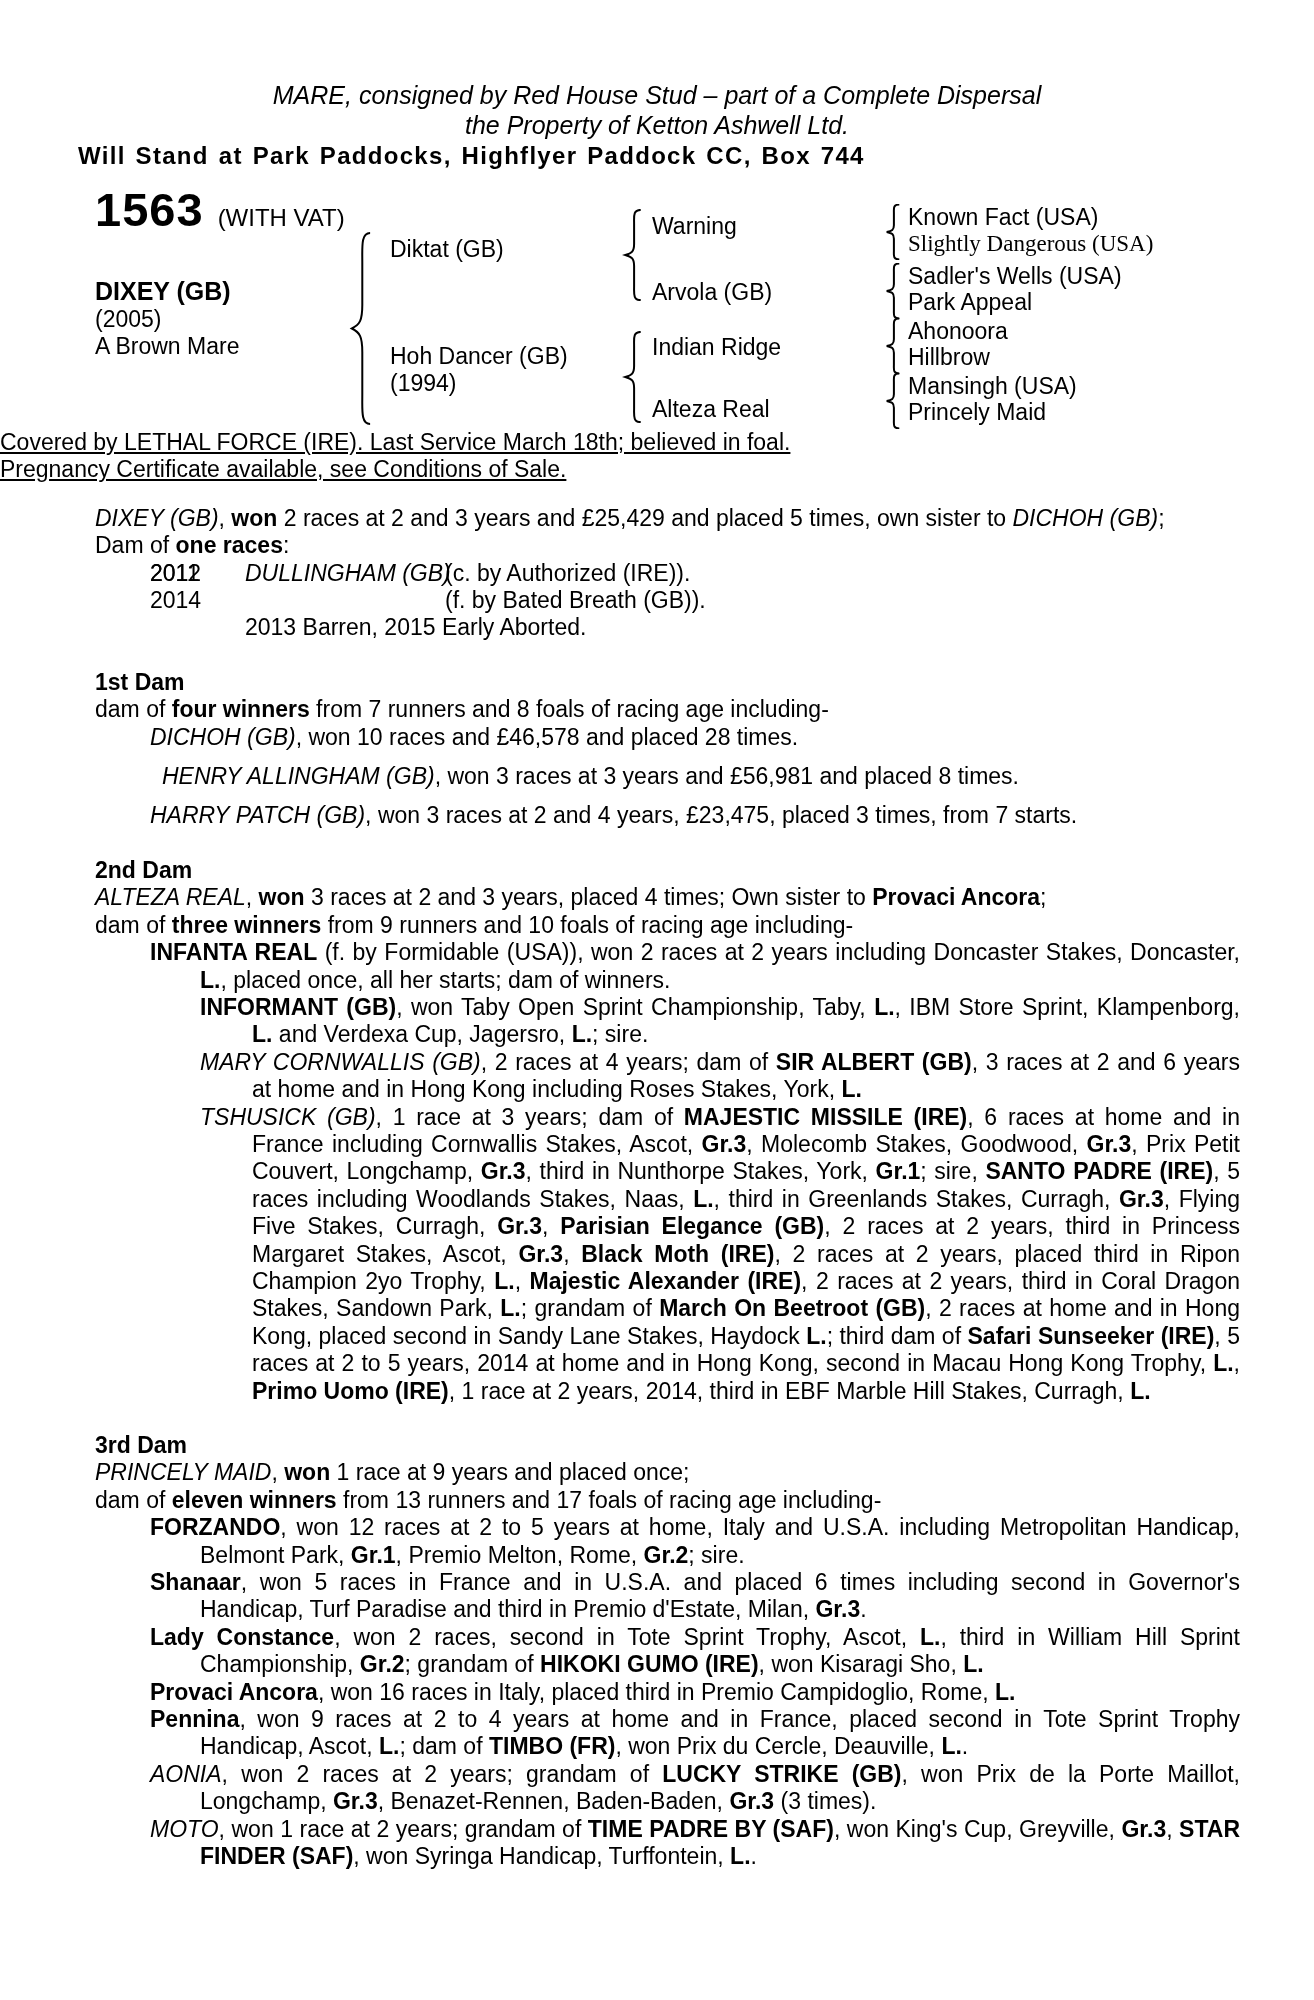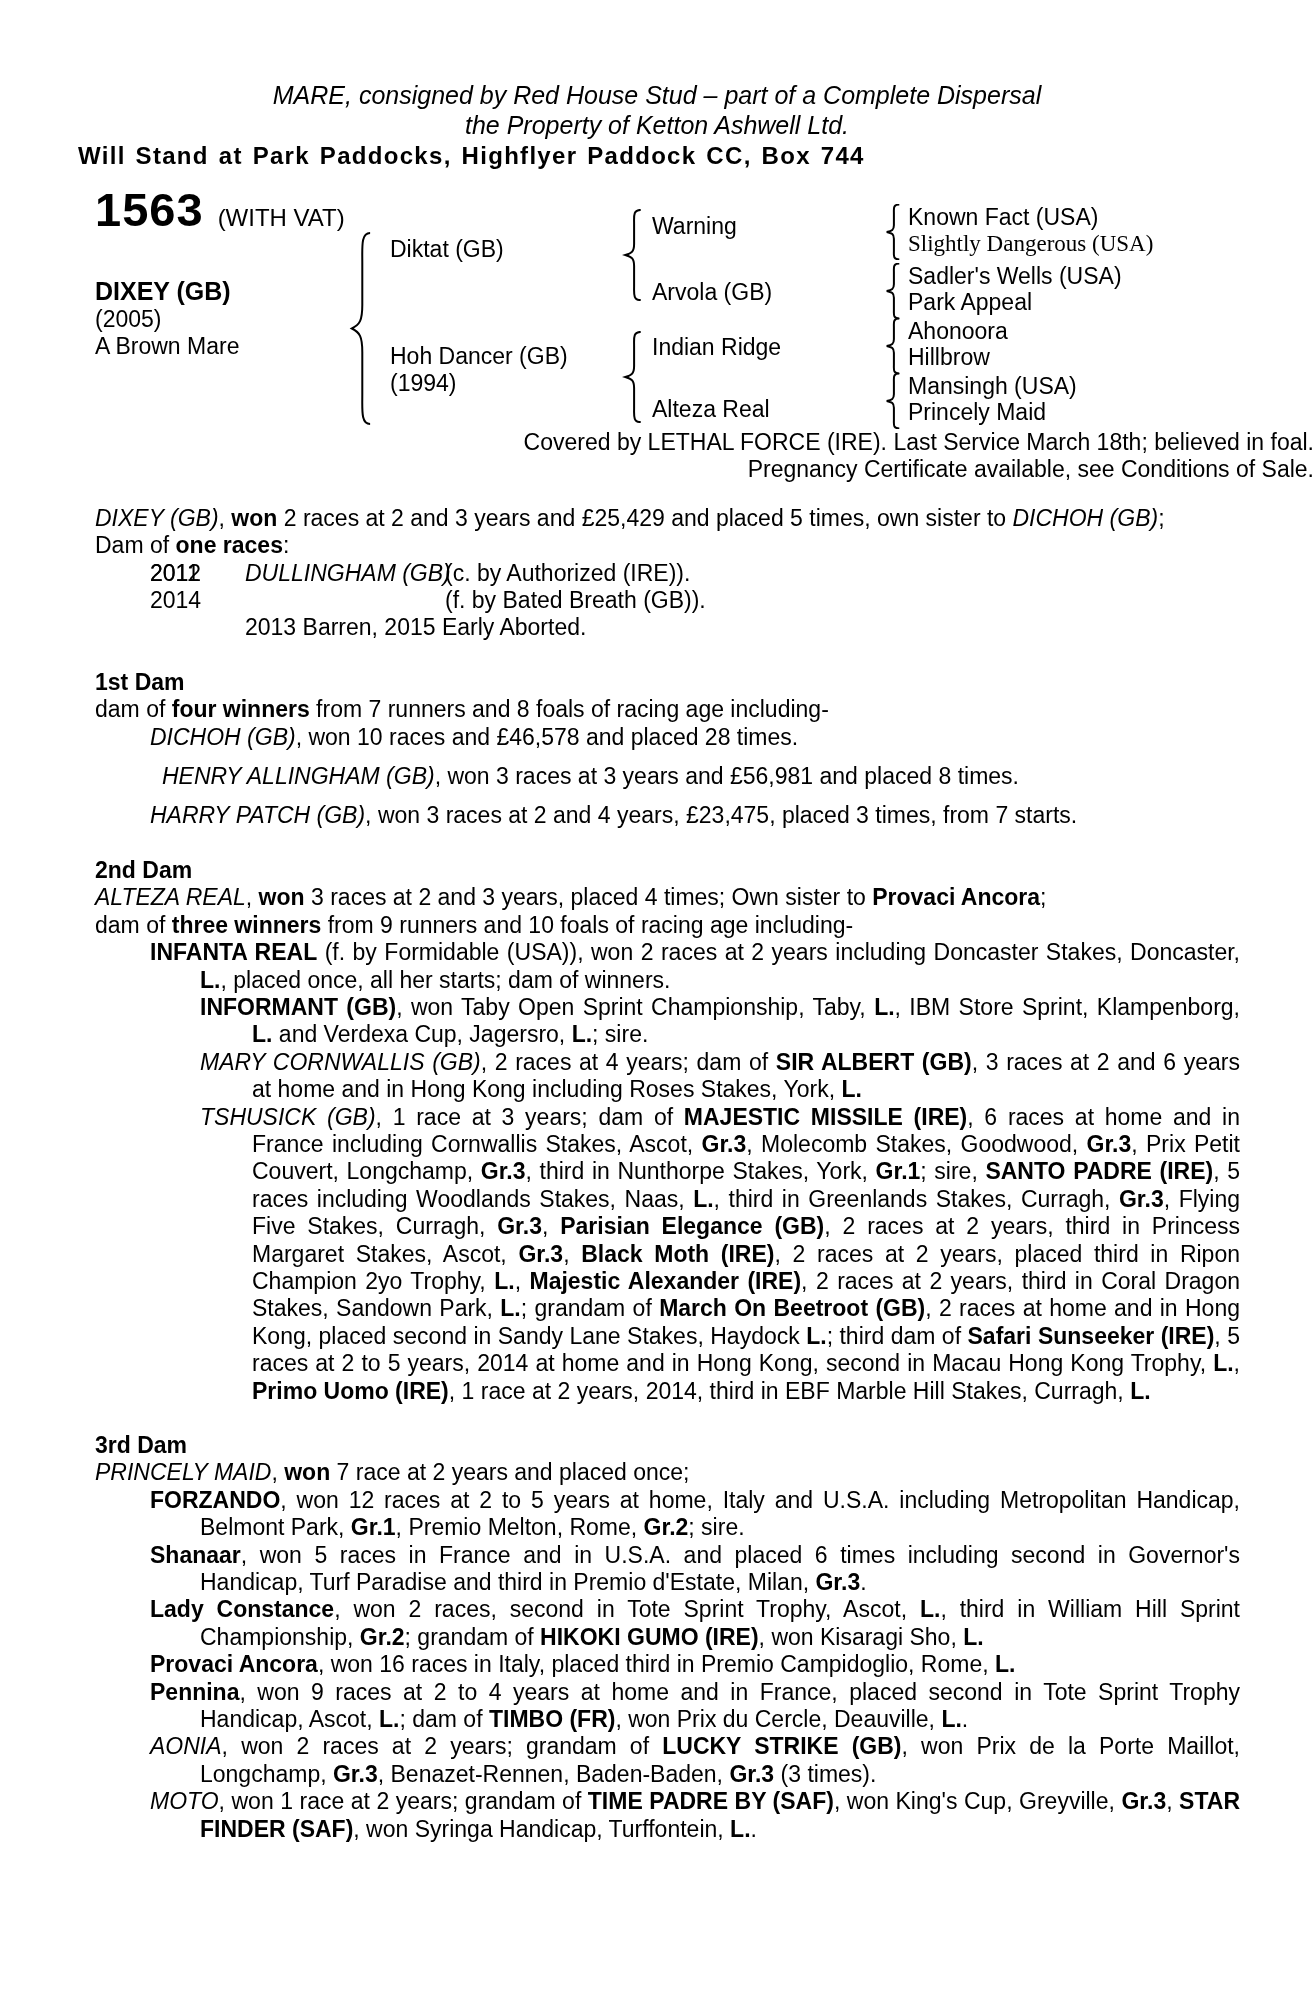--- a/index.html
+++ b/index.html
@@ -15,21 +15,21 @@
   .hdr .c1,.hdr .c2{font-style:italic;font-size:25px;line-height:30px;}
   .hdr .c3{font-weight:bold;font-size:24px;line-height:31px;letter-spacing:1.3px;word-spacing:2px;text-align:left;padding-left:78px;}
   
   .ped{position:relative;height:258px;}
   .ped .abs{position:absolute;white-space:nowrap;}
   .lotnum{font-size:47px;font-weight:bold;letter-spacing:1px;}
   .lotvat{font-size:24px;font-weight:normal;letter-spacing:0;}
   .hname{font-weight:bold;font-size:25px;}
   .brace svg{display:block;}
   
-  .covered{text-align:right;}
+  .covered{text-align:left;text-decoration:underline;}
   
   .content{padding:0 74px 0 95px;}
   .p{text-align:justify;}
   .flat{}
   .hang0{padding-left:55px;text-indent:-55px;}
   .e1{padding-left:105px;text-indent:-50px;}
   .e2{padding-left:157px;text-indent:-52px;}
   .intro{margin-top:21px;}
   .prow{position:relative;}
   .prow .year{position:absolute;left:55px;top:0;}
@@ -153,21 +153,22 @@
       <p class="p flat" style="margin:0;"><span class="i">ALTEZA REAL</span><span>, </span><span class="b">won</span><span> 3 races at 2 and 3 years, placed 4 times; Own sister to </span><span class="b">Provaci Ancora</span><span>;</span></p>
       <p class="p flat" style="margin:0;"><span>dam of </span><span class="b">three winners</span><span> from 9 runners and 10 foals of racing age including-</span></p>
       <p class="p e1" style="margin:0;"><span class="b">INFANTA REAL</span><span> (f. by Formidable (USA)), won 2 races at 2 years including Doncaster Stakes, Doncaster, </span><span class="b">L.</span><span>, placed once, all her starts; dam of winners.</span></p>
       <p class="p e2" style="margin:0;"><span class="b">INFORMANT (GB)</span><span>, won Taby Open Sprint Championship, Taby, </span><span class="b">L.</span><span>, IBM Store Sprint, Klampenborg, </span><span class="b">L.</span><span> and Verdexa Cup, Jagersro, </span><span class="b">L.</span><span>; sire.</span></p>
       <p class="p e2" style="margin:0;"><span class="i">MARY CORNWALLIS (GB)</span><span>, 2 races at 4 years; dam of </span><span class="b">SIR ALBERT (GB)</span><span>, 3 races at 2 and 6 years at home and in Hong Kong including Roses Stakes, York, </span><span class="b">L.</span></p>
       <p class="p e2" style="margin:0;"><span class="i">TSHUSICK (GB)</span><span>, 1 race at 3 years; dam of </span><span class="b">MAJESTIC MISSILE (IRE)</span><span>, 6 races at home and in France including Cornwallis Stakes, Ascot, </span><span class="b">Gr.3</span><span>, Molecomb Stakes, Goodwood, </span><span class="b">Gr.3</span><span>, Prix Petit Couvert, Longchamp, </span><span class="b">Gr.3</span><span>, third in Nunthorpe Stakes, York, </span><span class="b">Gr.1</span><span>; sire, </span><span class="b">SANTO PADRE (IRE)</span><span>, 5 races including Woodlands Stakes, Naas, </span><span class="b">L.</span><span>, third in Greenlands Stakes, Curragh, </span><span class="b">Gr.3</span><span>, Flying Five Stakes, Curragh, </span><span class="b">Gr.3</span><span>, </span><span class="b">Parisian Elegance (GB)</span><span>, 2 races at 2 years, third in Princess Margaret Stakes, Ascot, </span><span class="b">Gr.3</span><span>, </span><span class="b">Black Moth (IRE)</span><span>, 2 races at 2 years, placed third in Ripon Champion 2yo Trophy, </span><span class="b">L.</span><span>, </span><span class="b">Majestic Alexander (IRE)</span><span>, 2 races at 2 years, third in Coral Dragon Stakes, Sandown Park, </span><span class="b">L.</span><span>; grandam of </span><span class="b">March On Beetroot (GB)</span><span>, 2 races at home and in Hong Kong, placed second in Sandy Lane Stakes, Haydock </span><span class="b">L.</span><span>; third dam of </span><span class="b">Safari Sunseeker (IRE)</span><span>, 5 races at 2 to 5 years, 2014 at home and in Hong Kong, second in Macau Hong Kong Trophy, </span><span class="b">L.</span><span>, </span><span class="b">Primo Uomo (IRE)</span><span>, 1 race at 2 years, 2014, third in EBF Marble Hill Stakes, Curragh, </span><span class="b">L.</span></p>
     </div>
 
     <div class="section">
       <h4>3rd Dam</h4>
-      <p class="p flat" style="margin:0;"><span class="i">PRINCELY MAID</span><span>, </span><span class="b">won</span><span> 7 race at 2 years and placed once;</span></p>
+      <p class="p flat" style="margin:0;"><span class="i">PRINCELY MAID</span><span>, </span><span class="b">won</span><span> 1 race at 9 years and placed once;</span></p>
+      <p class="p flat" style="margin:0;"><span>dam of </span><span class="b">eleven winners</span><span> from 13 runners and 17 foals of racing age including-</span></p>
       <p class="p e1" style="margin:0;"><span class="b">FORZANDO</span><span>, won 12 races at 2 to 5 years at home, Italy and U.S.A. including Metropolitan Handicap, Belmont Park, </span><span class="b">Gr.1</span><span>, Premio Melton, Rome, </span><span class="b">Gr.2</span><span>; sire.</span></p>
       <p class="p e1" style="margin:0;"><span class="b">Shanaar</span><span>, won 5 races in France and in U.S.A. and placed 6 times including second in Governor's Handicap, Turf Paradise and third in Premio d'Estate, Milan, </span><span class="b">Gr.3</span><span>.</span></p>
       <p class="p e1" style="margin:0;"><span class="b">Lady Constance</span><span>, won 2 races, second in Tote Sprint Trophy, Ascot, </span><span class="b">L.</span><span>, third in William Hill Sprint Championship, </span><span class="b">Gr.2</span><span>; grandam of </span><span class="b">HIKOKI GUMO (IRE)</span><span>, won Kisaragi Sho, </span><span class="b">L.</span></p>
       <p class="p e1" style="margin:0;"><span class="b">Provaci Ancora</span><span>, won 16 races in Italy, placed third in Premio Campidoglio, Rome, </span><span class="b">L.</span></p>
       <p class="p e1" style="margin:0;"><span class="b">Pennina</span><span>, won 9 races at 2 to 4 years at home and in France, placed second in Tote Sprint Trophy Handicap, Ascot, </span><span class="b">L.</span><span>; dam of </span><span class="b">TIMBO (FR)</span><span>, won Prix du Cercle, Deauville, </span><span class="b">L.</span><span>.</span></p>
       <p class="p e1" style="margin:0;"><span class="i">AONIA</span><span>, won 2 races at 2 years; grandam of </span><span class="b">LUCKY STRIKE (GB)</span><span>, won Prix de la Porte Maillot, Longchamp, </span><span class="b">Gr.3</span><span>, Benazet-Rennen, Baden-Baden, </span><span class="b">Gr.3</span><span> (3 times).</span></p>
       <p class="p e1" style="margin:0;"><span class="i">MOTO</span><span>, won 1 race at 2 years; grandam of </span><span class="b">TIME PADRE BY (SAF)</span><span>, won King's Cup, Greyville, </span><span class="b">Gr.3</span><span>, </span><span class="b">STAR FINDER (SAF)</span><span>, won Syringa Handicap, Turffontein, </span><span class="b">L.</span><span>.</span></p>
     </div>
 
   </div>

